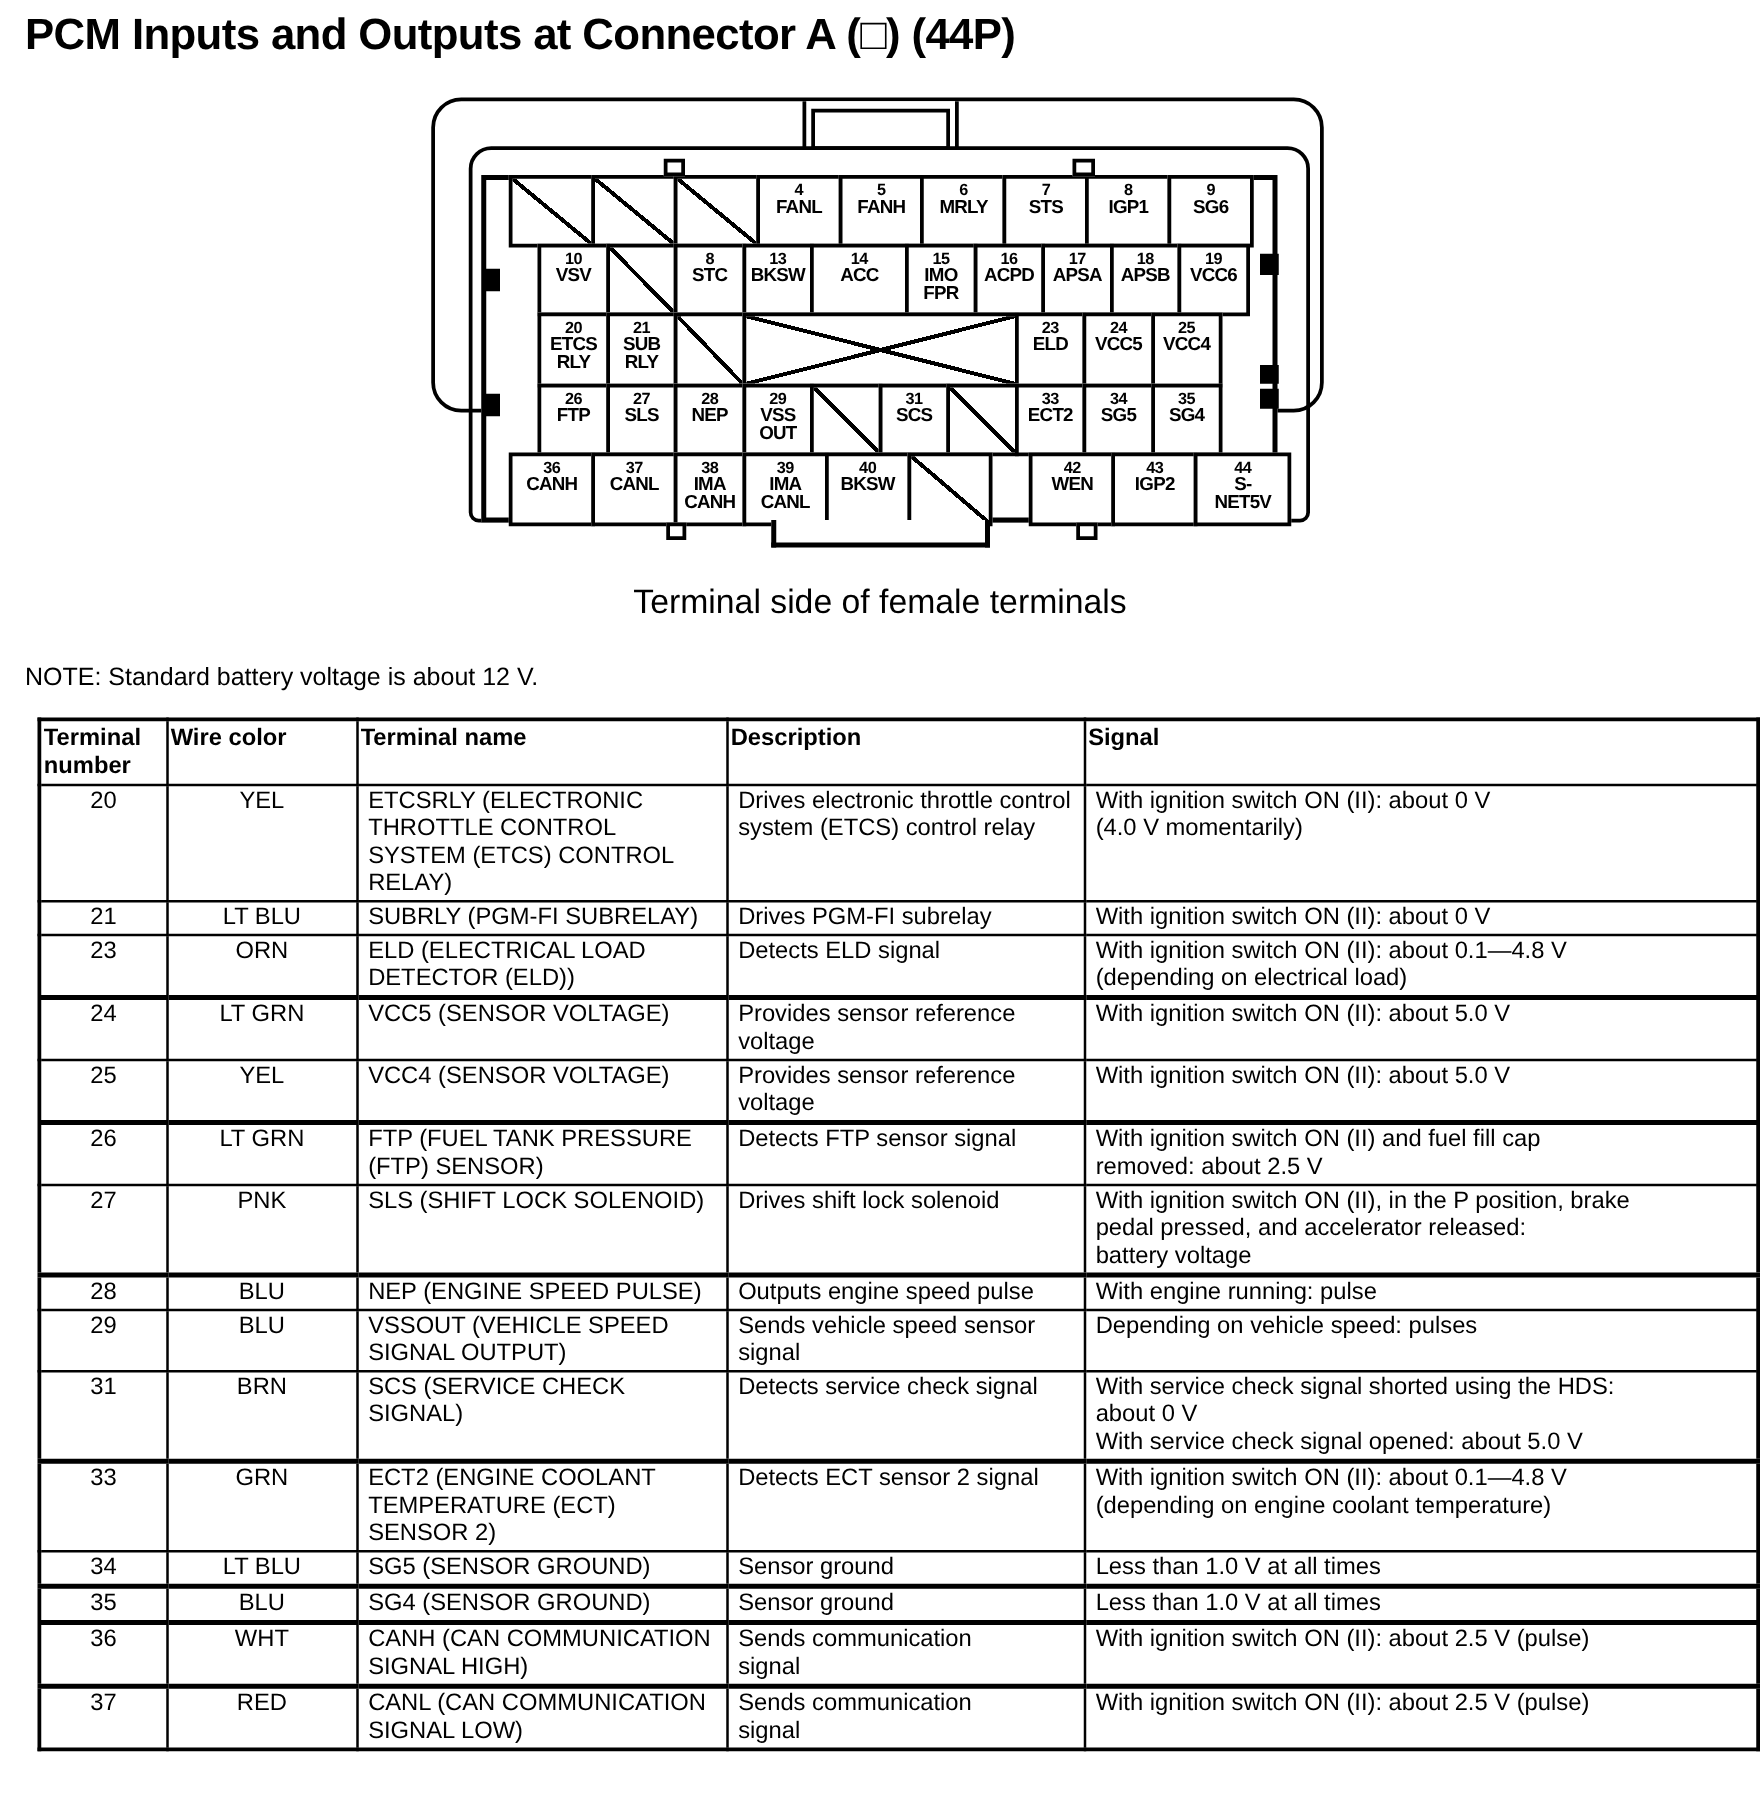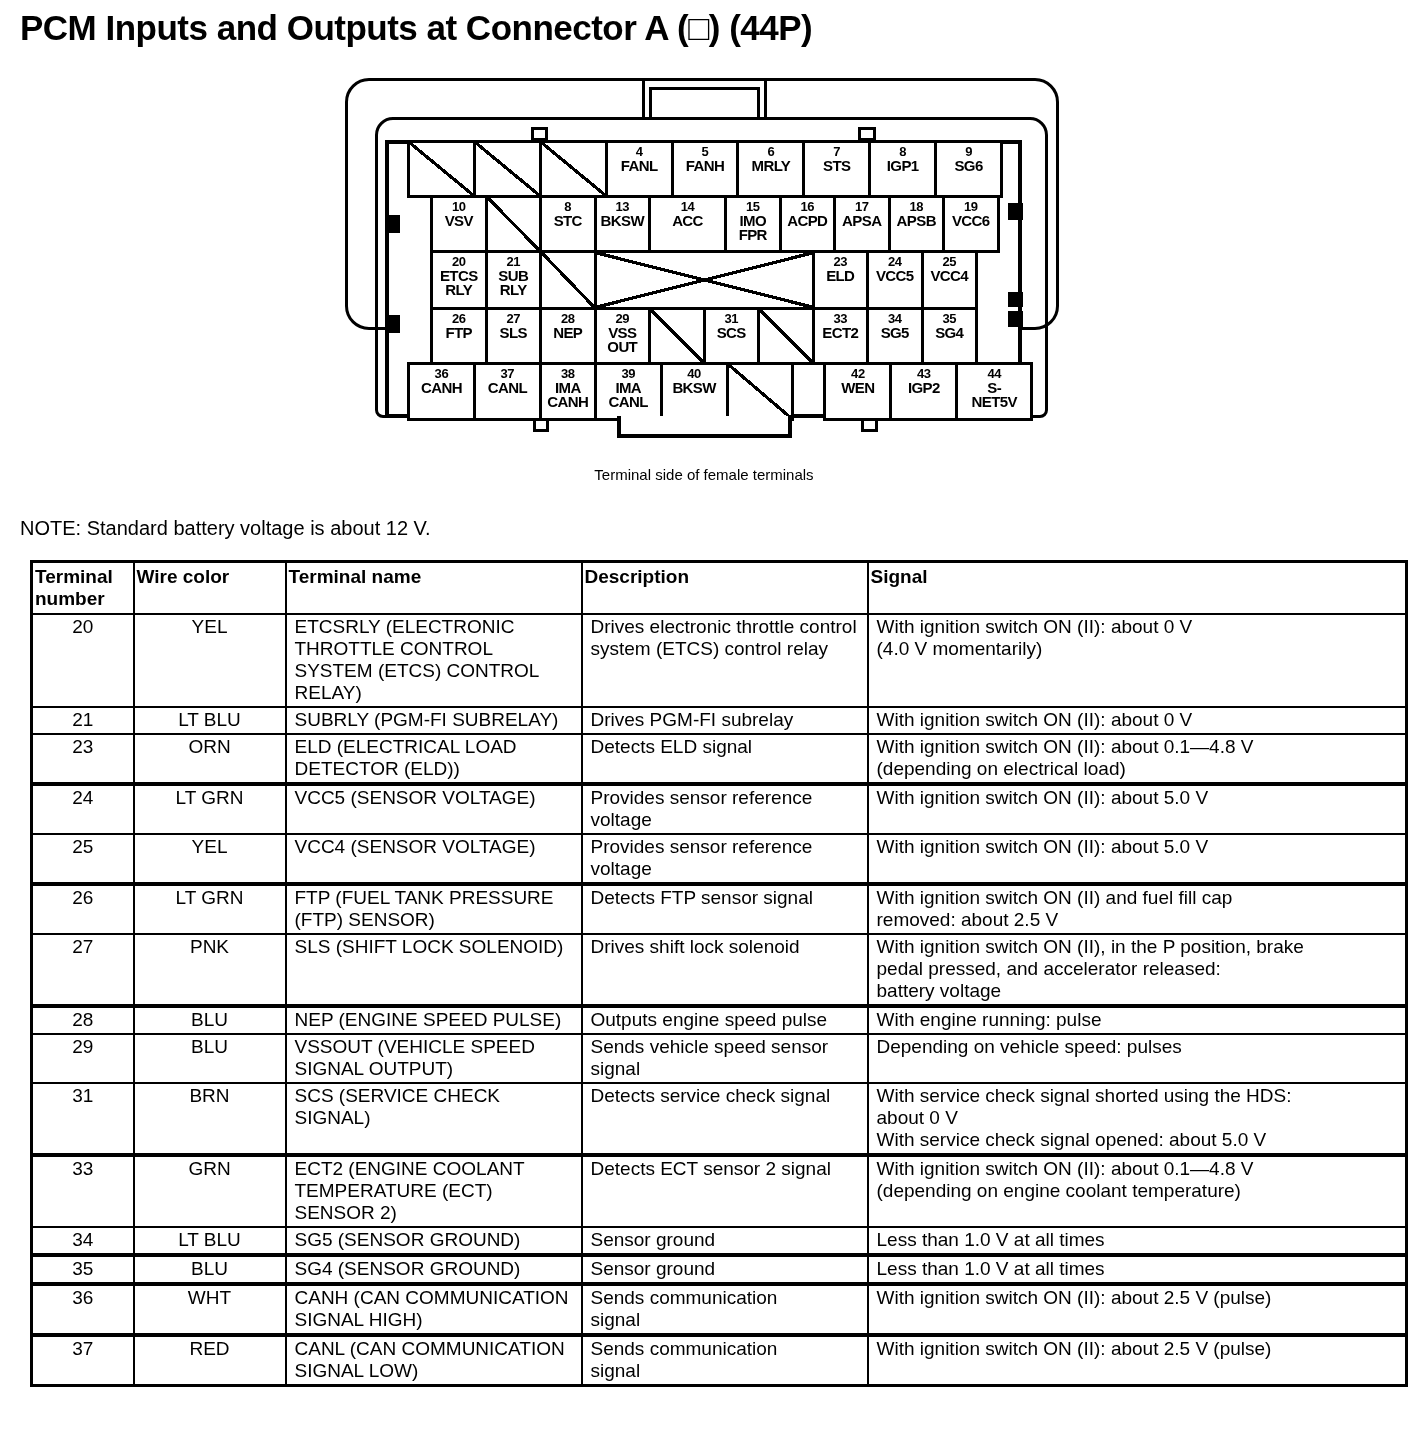--- a/index.html
+++ b/index.html
@@ -38,21 +38,21 @@
   .blocked-x{background-image:
     linear-gradient(to top right,transparent calc(50% - 1.6px),#000 calc(50% - 1.6px),
       #000 calc(50% + 1.6px),transparent calc(50% + 1.6px)),
     linear-gradient(to bottom right,transparent calc(50% - 1.6px),#000 calc(50% - 1.6px),
       #000 calc(50% + 1.6px),transparent calc(50% + 1.6px));}
   .lock-square{position:absolute;background:#000;}
   .tab{position:absolute;background:#fff;border:3px solid #000;box-sizing:border-box;}
   .bottom-notch{position:absolute;left:272px;top:338px;width:175px;height:22px;background:#fff;
     border:4px solid #000;border-top:none;box-sizing:border-box;}
 
-  .caption{width:718px;margin:20px 0 0 345px;text-align:center;font-size:15px;}
+  .caption{width:718px;margin:20px 0 0 345px;text-align:center;font-size:27px;}
   .note{margin:34px 0 0 20px;font-size:20px;}
 
   
   table.pinout{border-collapse:collapse;table-layout:fixed;width:1375px;
     margin:20px 0 0 30px;border:3px solid #000;}
   .pinout th,.pinout td{border:2px solid #000;font-size:19px;vertical-align:top;
     box-sizing:border-box;}
   .pinout th{font-weight:bold;text-align:left;padding:3px 2px;height:48px;line-height:22px;}
   .pinout td{padding:1px 6px 2px 8px;line-height:22px;}
   .pinout td.c{text-align:center;padding-left:2px;padding-right:2px;}

